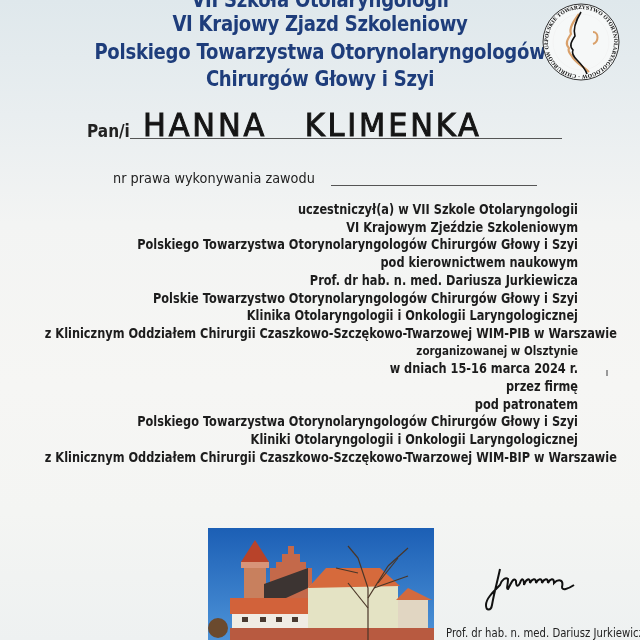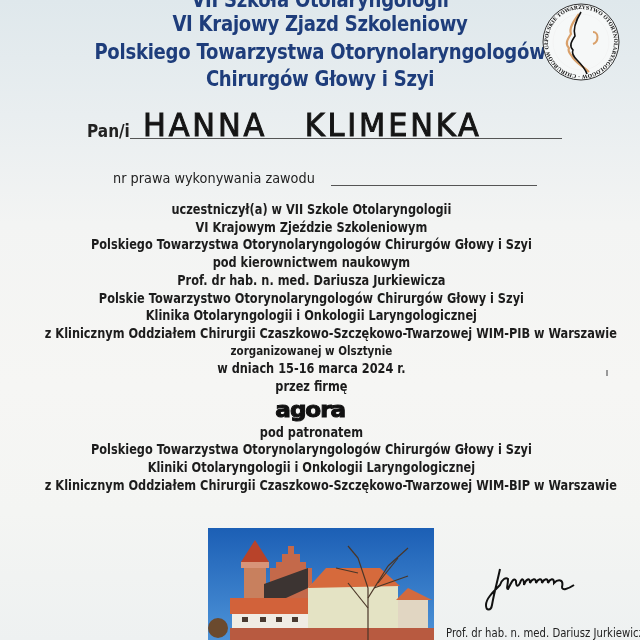--- a/index.html
+++ b/index.html
@@ -34,21 +34,21 @@
   }
   .license-label {
     position: absolute; left: 113px; top: 170px; font-size: 14px; color: #222;
     font-family: "DejaVu Sans", sans-serif;
     transform: scaleX(0.92); transform-origin: left top;
   }
   .license-line {
     position: absolute; left: 331px; top: 185px; width: 206px; height: 1px; background: #555;
   }
   .body-text {
-    position: absolute; left: 0; width: 620px; top: 201px; text-align: center;
+    position: absolute; left: 0; width: 620px; top: 201px; text-align: right;
   }
   .body-text .ln {
     font-family: "DejaVu Sans", sans-serif; font-weight: bold; font-size: 13.2px;
     line-height: 17.7px; color: #1c1c1c; white-space: nowrap;
     transform: scaleX(0.86); transform-origin: 320px 0;
   }
   .agora {
     height: 28px; display: flex; justify-content: center; align-items: center;
   }
   .agora span {
@@ -104,23 +104,20 @@
   <div class="ln">VI Krajowym Zjeździe Szkoleniowym</div>
   <div class="ln">Polskiego Towarzystwa Otorynolaryngologów Chirurgów Głowy i Szyi</div>
   <div class="ln">pod kierownictwem naukowym</div>
   <div class="ln">Prof. dr hab. n. med. Dariusza Jurkiewicza</div>
   <div class="ln">Polskie Towarzystwo Otorynolaryngologów Chirurgów Głowy i Szyi</div>
   <div class="ln">Klinika Otolaryngologii i Onkologii Laryngologicznej</div>
   <div class="ln">z Klinicznym Oddziałem Chirurgii Czaszkowo-Szczękowo-Twarzowej WIM-PIB w Warszawie</div>
   <div class="ln" style="font-size:12px;">zorganizowanej w Olsztynie</div>
   <div class="ln">w dniach 15-16 marca 2024 r.</div>
   <div class="ln">przez firmę</div>
-  <div class="agora">
-    <span>agora</span>
-  </div>
   <div class="ln">pod patronatem</div>
   <div class="ln">Polskiego Towarzystwa Otorynolaryngologów Chirurgów Głowy i Szyi</div>
   <div class="ln">Kliniki Otolaryngologii i Onkologii Laryngologicznej</div>
   <div class="ln">z Klinicznym Oddziałem Chirurgii Czaszkowo-Szczękowo-Twarzowej WIM-BIP w Warszawie</div>
 </div>
 
 <div class="photo">
   <svg width="226" height="112" viewBox="0 0 226 112">
     <defs>
       <linearGradient id="sky" x1="0" y1="0" x2="0" y2="1">

